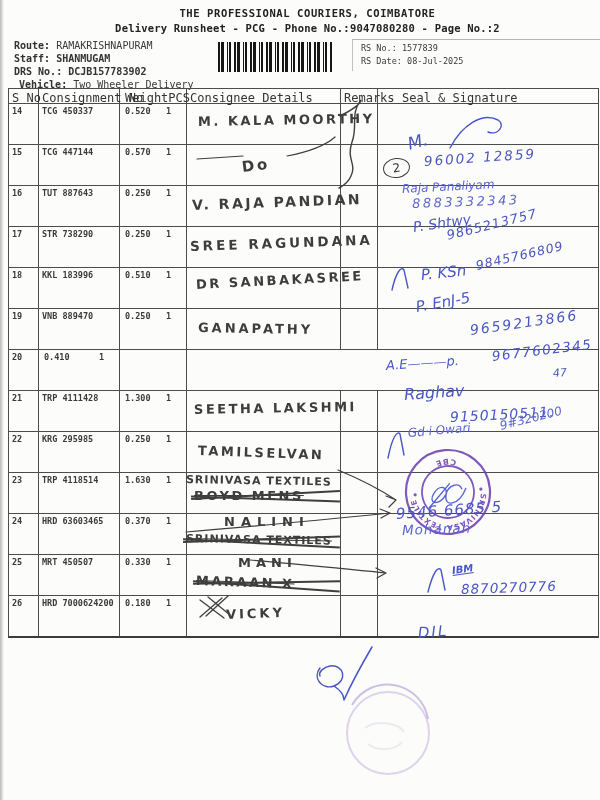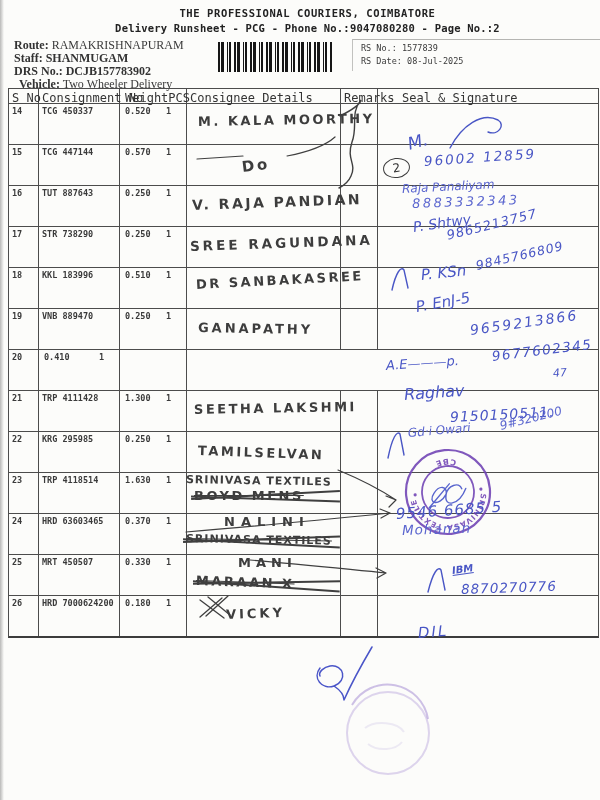--- a/index.html
+++ b/index.html
@@ -5,21 +5,21 @@
   html,body{margin:0;padding:0;background:#e8e8e6;}
   .page{position:relative;width:600px;height:800px;background:#fcfcfa;overflow:hidden;
         font-family:"DejaVu Sans Mono",monospace;color:#333;padding-left:15px;}
   .page::before{content:"";position:absolute;left:0;top:0;width:4px;height:100%;
         background:linear-gradient(90deg,rgba(130,130,130,.55),rgba(130,130,130,0));z-index:5;}
   
   .doc-title{position:absolute;top:7px;left:0;width:100%;text-align:center;
         font-size:10.5px;font-weight:bold;letter-spacing:.6px;color:#222;}
   .doc-subtitle{position:absolute;top:22px;left:0;width:100%;text-align:center;
         font-size:10.5px;font-weight:bold;letter-spacing:.2px;color:#222;}
-  .info-block{position:absolute;left:14px;top:39px;font-size:12px;line-height:13px;color:#3a3a3a;font-family:Liberation Serif, serif;}
+  .info-block{position:absolute;left:14px;top:39px;font-size:10px;line-height:13px;color:#3a3a3a;}
   .info-line b{font-weight:bold;color:#333;}
   .info-line.v{padding-left:5px;}
   .barcode{position:absolute;left:218px;top:42px;width:114px;height:30px;
         background:repeating-linear-gradient(90deg,#161616 0 2px,#fcfcfa 2px 3px,#161616 3px 6px,
         #fcfcfa 6px 9px,#161616 9px 10px,#fcfcfa 10px 11.5px,#161616 11.5px 13.5px,#fcfcfa 13.5px 16px);}
   .rs-box{position:absolute;left:352px;top:39px;width:244px;padding:2px 0 3px 8px;
         border-top:1px solid #b5b5b2;border-left:1px solid #c2c2bf;font-size:8.5px;line-height:13px;color:#3a3a3a;}
   
   .tbl{position:absolute;left:8px;top:88px;width:589px;border:1px solid #4c4c4c;border-bottom:2px solid #3c3c3c;}
   .trow,.thead{display:grid;grid-template-columns:30px 81px 67px 154px 37px auto;}

